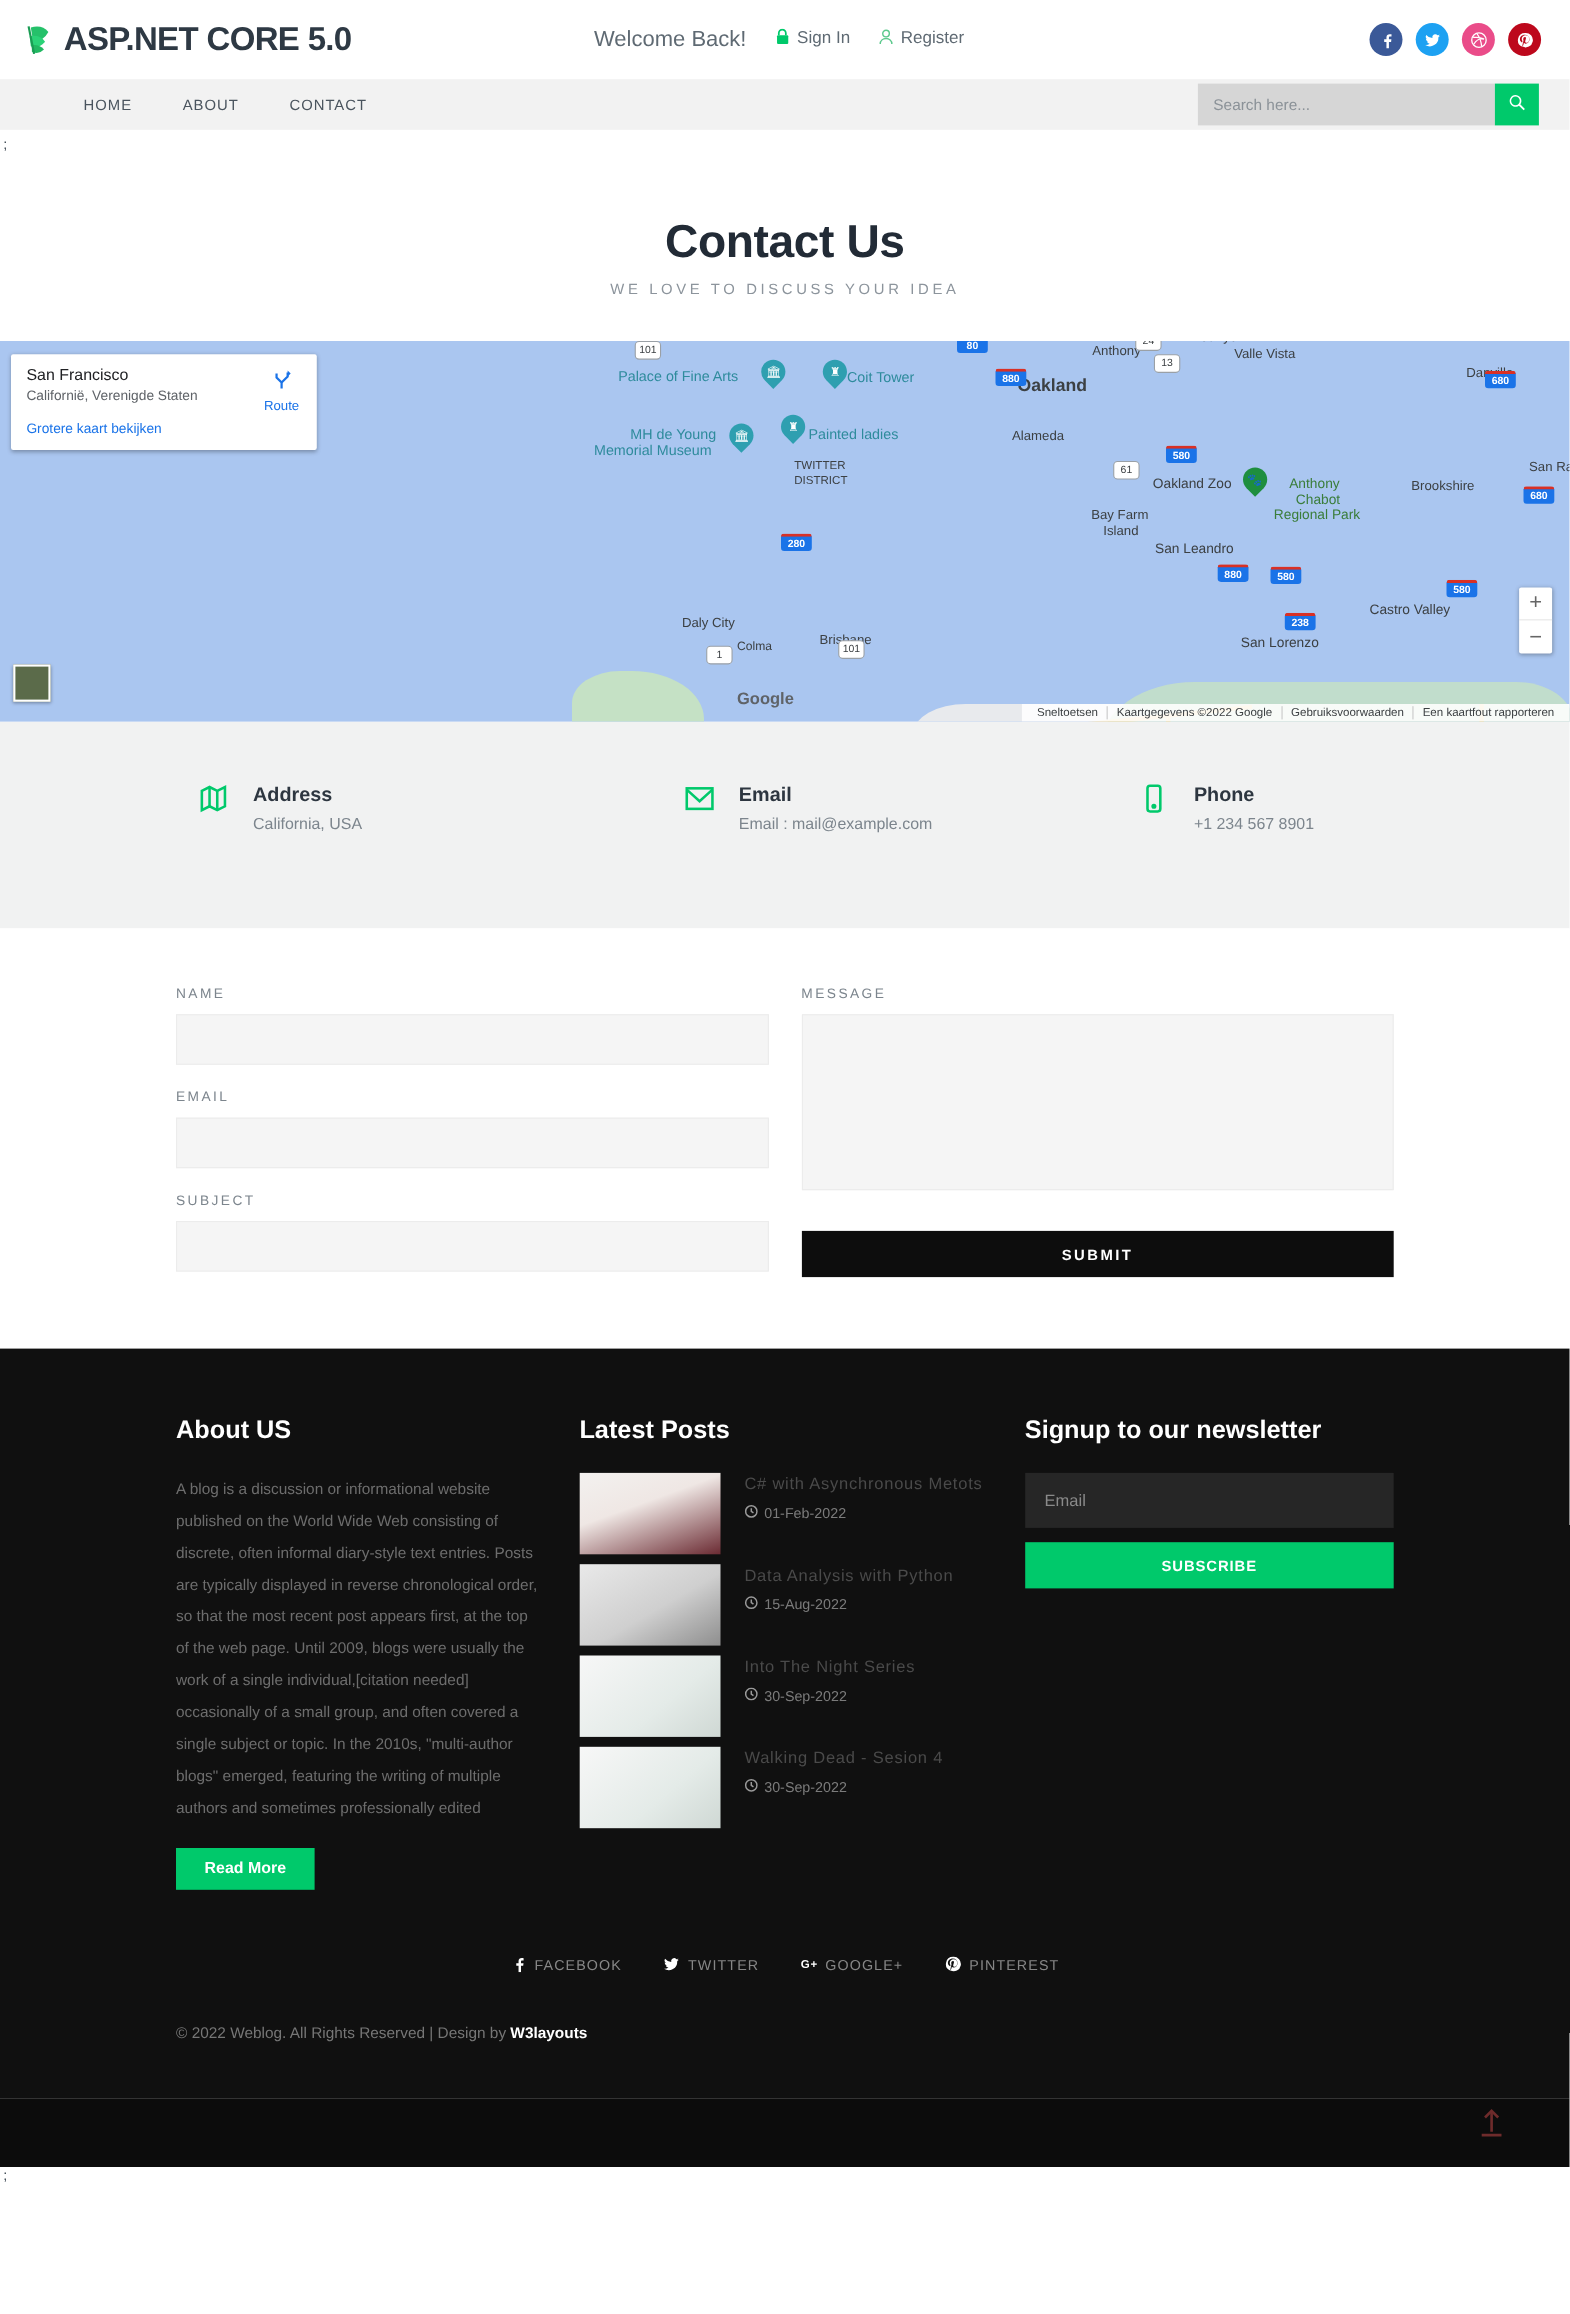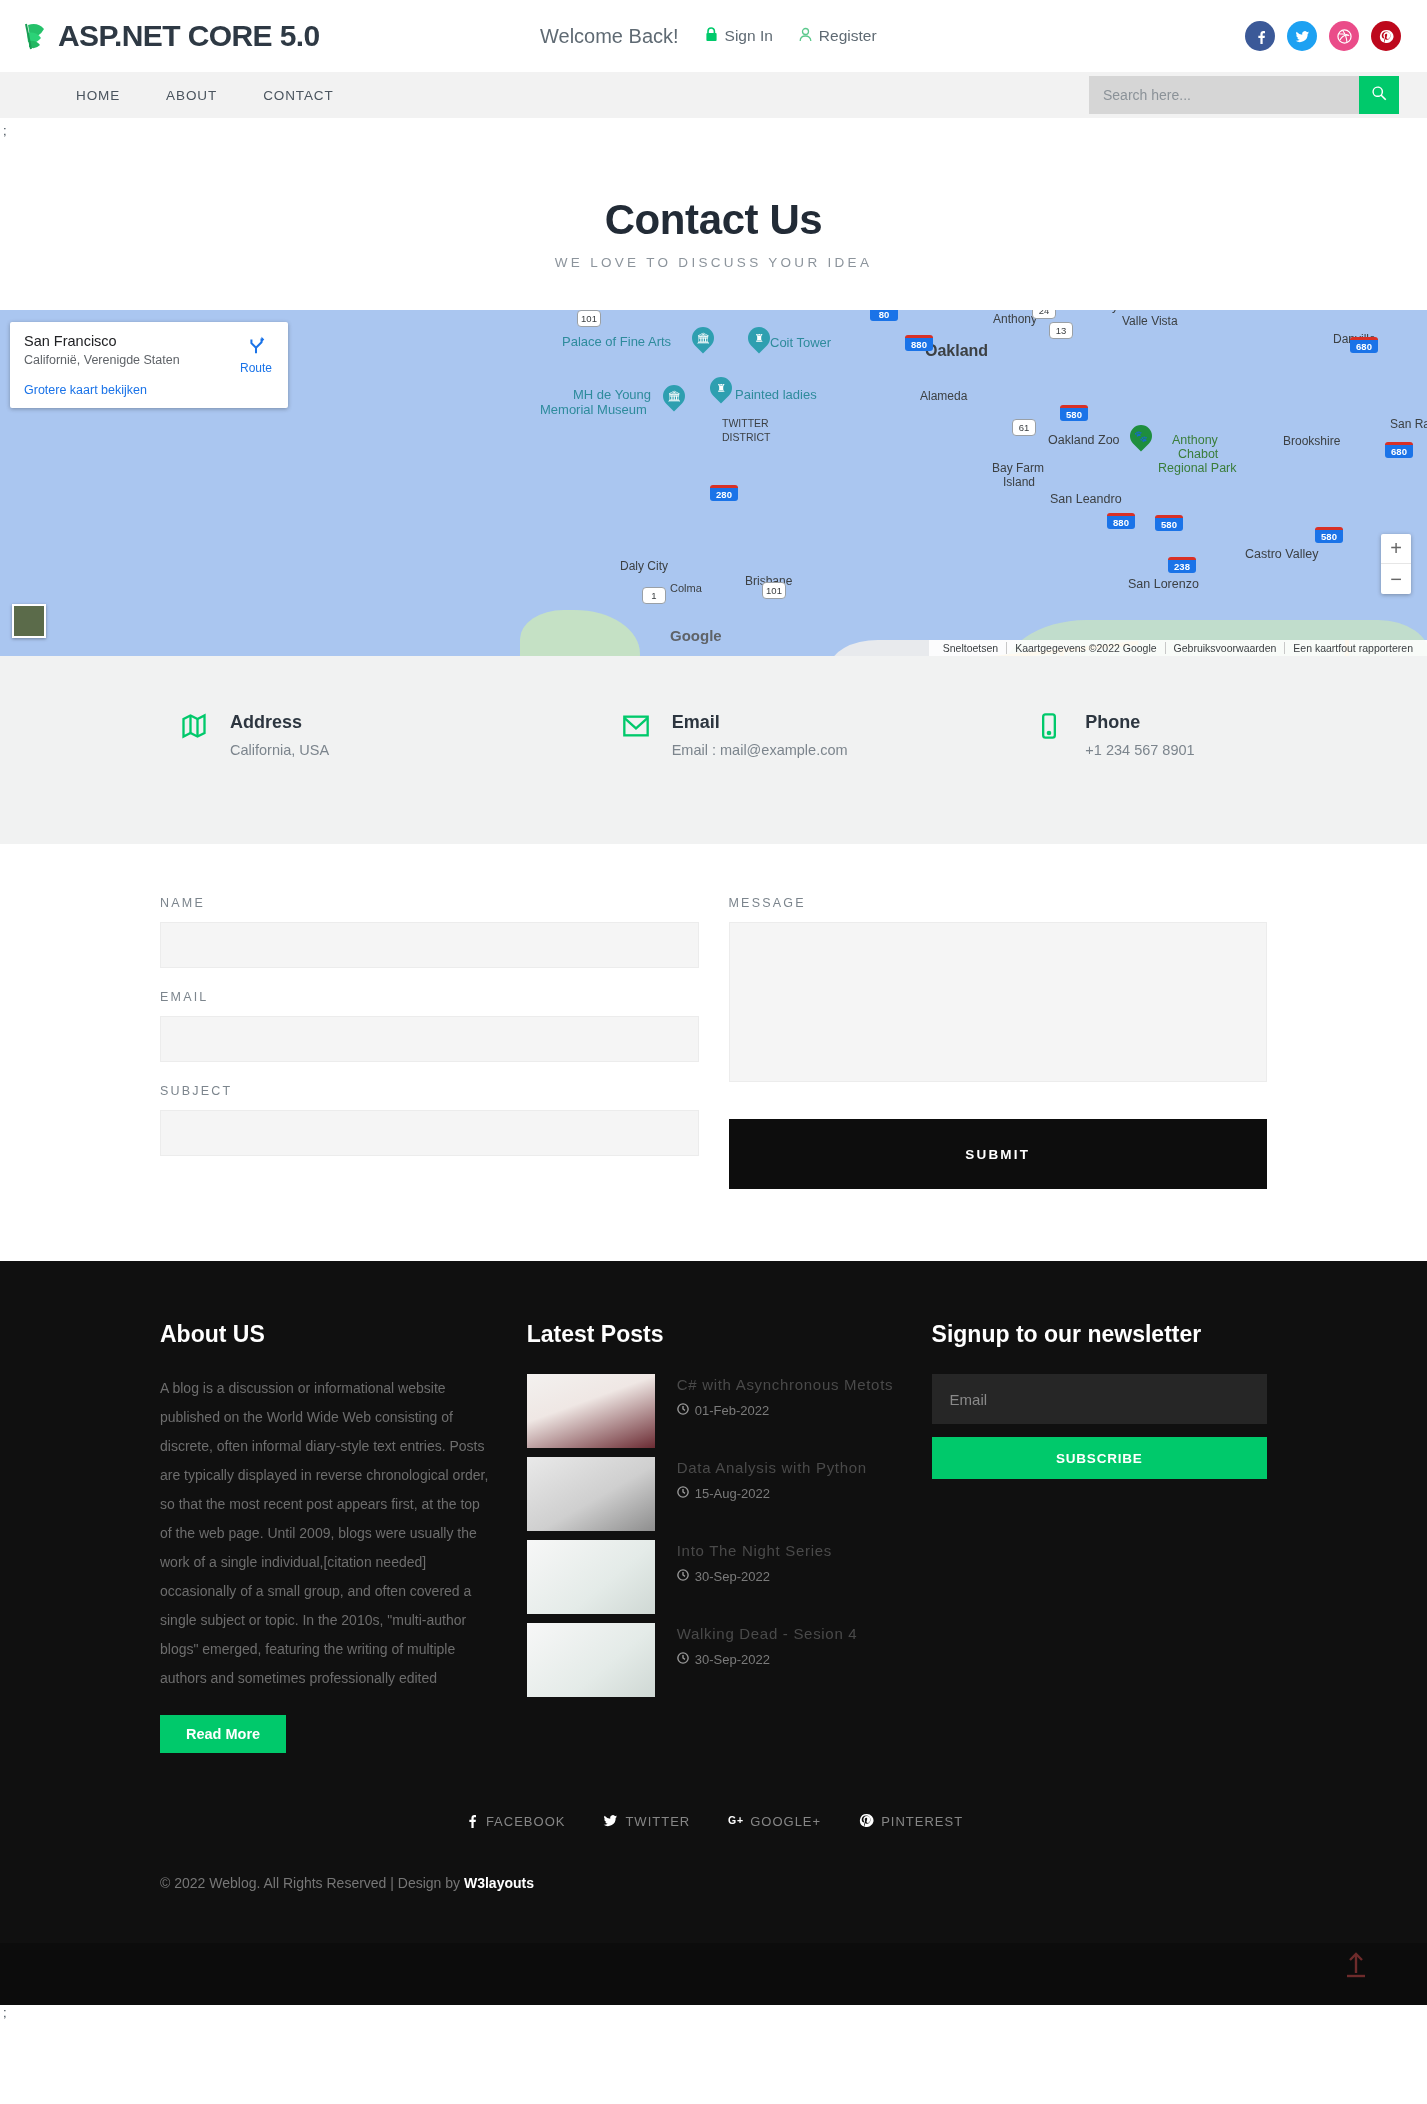--- a/index.html
+++ b/index.html
@@ -284,21 +284,21 @@
   }
   .info-col:nth-child(1) { padding-left: 180px; }
   .info-col:nth-child(2) { padding-left: 50px; }
   .info-col:nth-child(3) { padding-left: 22px; }
   .info-icon svg { width: 28px; height: 28px; stroke: #00c96b; fill: none; stroke-width: 2; }
   .info-title { font-size: 18px; font-weight: bold; color: #2d3640; }
   .info-value { font-size: 14.5px; color: #7c858d; margin-top: 9px; }
 
   
   .form-section {
-    padding: 52px 160px 72px;
+    padding: 52px 160px 48px;
     display: flex;
     gap: 30px;
     background: #fff;
   }
   .form-col { flex: 1; }
   .field-label {
     font-size: 12.5px;
     letter-spacing: 2.2px;
     color: #7c858d;
     display: block;
@@ -324,21 +324,21 @@
     border: 1px solid #ececec;
     outline: none;
     resize: none;
     font-family: "Liberation Sans", sans-serif;
     font-size: 14px;
     padding: 12px 14px;
     display: block;
   }
   .submit-btn {
     width: 100%;
-    height: 70px;
+    height: 42px;
     margin-top: 37px;
     background: #0d0d0d;
     color: #fff;
     border: none;
     font-family: "Liberation Sans", sans-serif;
     font-size: 13.5px;
     font-weight: bold;
     letter-spacing: 2.2px;
     cursor: pointer;
   }

